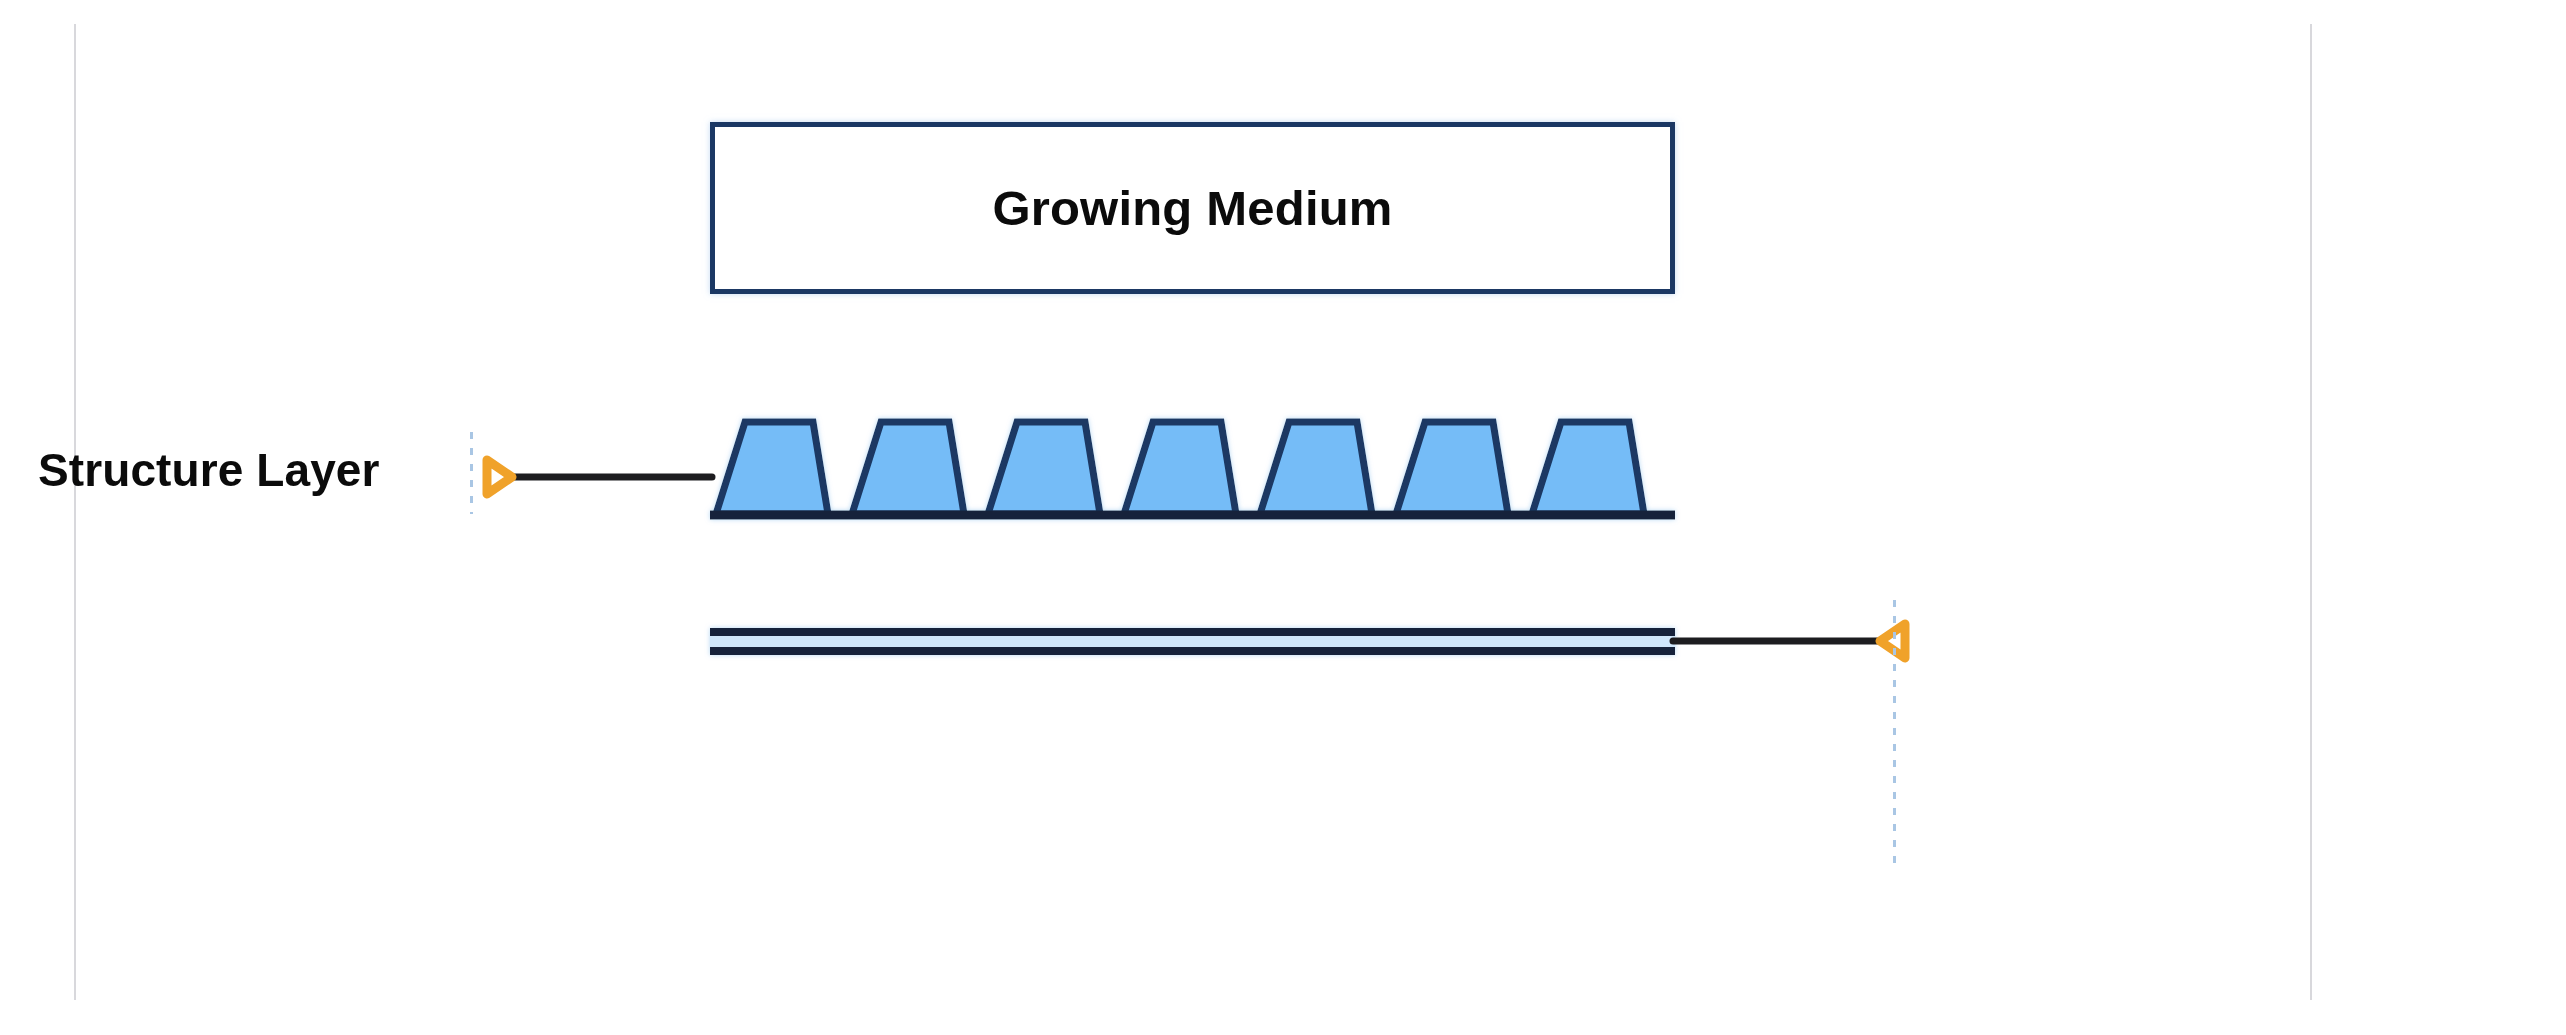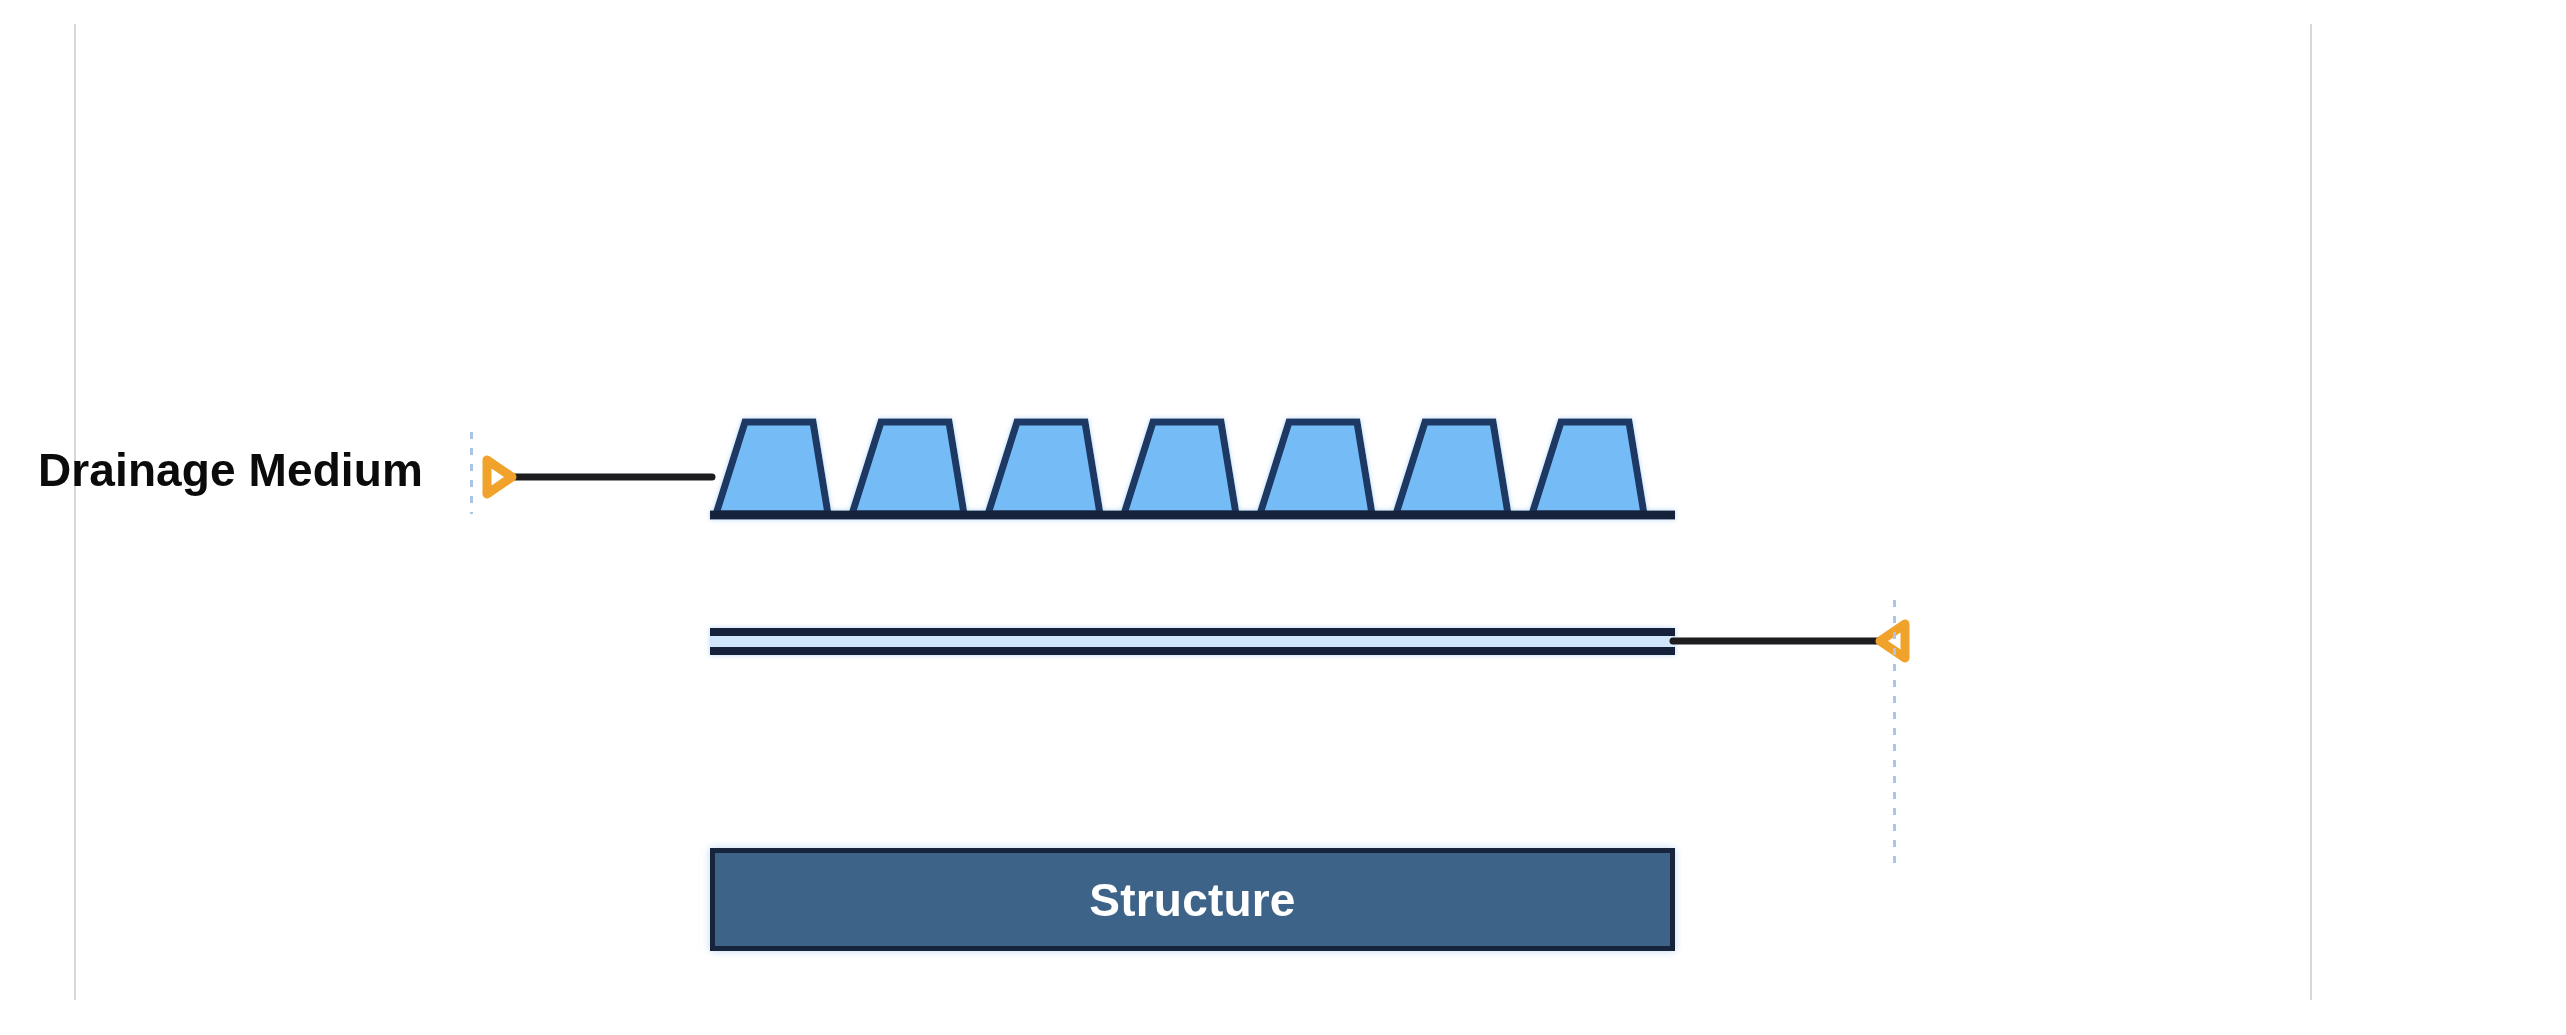--- a/index.html
+++ b/index.html
@@ -111,20 +111,23 @@
   #guide-right { left: 1893px; top: 600px; height: 268px; }
 </style>
 </head>
 <body>
 
 <div id="canvas">
 
   <div class="frame-line" id="frame-left"></div>
   <div class="frame-line" id="frame-right"></div>
 
+  <div id="growing-medium-box">
+    <span id="growing-medium-label">Growing Medium</span>
+  </div>
 
   <svg class="svg-layer" id="diagram-svg" viewBox="0 0 2566 1035">
 
     <defs>
       <filter id="softglow" x="-30%" y="-30%" width="160%" height="160%">
         <feGaussianBlur stdDeviation="2.4" result="b"></feGaussianBlur>
         <feFlood flood-color="#9ecbf0" flood-opacity="0.75"></feFlood>
         <feComposite in2="b" operator="in"></feComposite>
         <feMerge>
           <feMergeNode></feMergeNode>
@@ -174,20 +177,17 @@
     <g id="water-proofing-callout">
       <line x1="1673" y1="641" x2="1882" y2="641" stroke="#1d1d20" stroke-width="7" stroke-linecap="round"></line>
       <path d="M 1905,624 L 1880,641 L 1905,658 Z" fill="#ffffff" stroke="#f0a22a" stroke-width="9" stroke-linejoin="round"></path>
     </g>
 
   </svg>
 
   <div class="dotted-guide" id="guide-left"></div>
   <div class="dotted-guide" id="guide-right"></div>
 
-  <div class="callout-label" id="drainage-layer-label">Drainage Medium</div>
+  <div class="callout-label" id="drainage-layer-label">Structure Layer</div>
 
 
-  <div id="structure-box">
-    <span id="structure-label">Structure</span>
-  </div>
 
 </div>
 
 </body></html>

